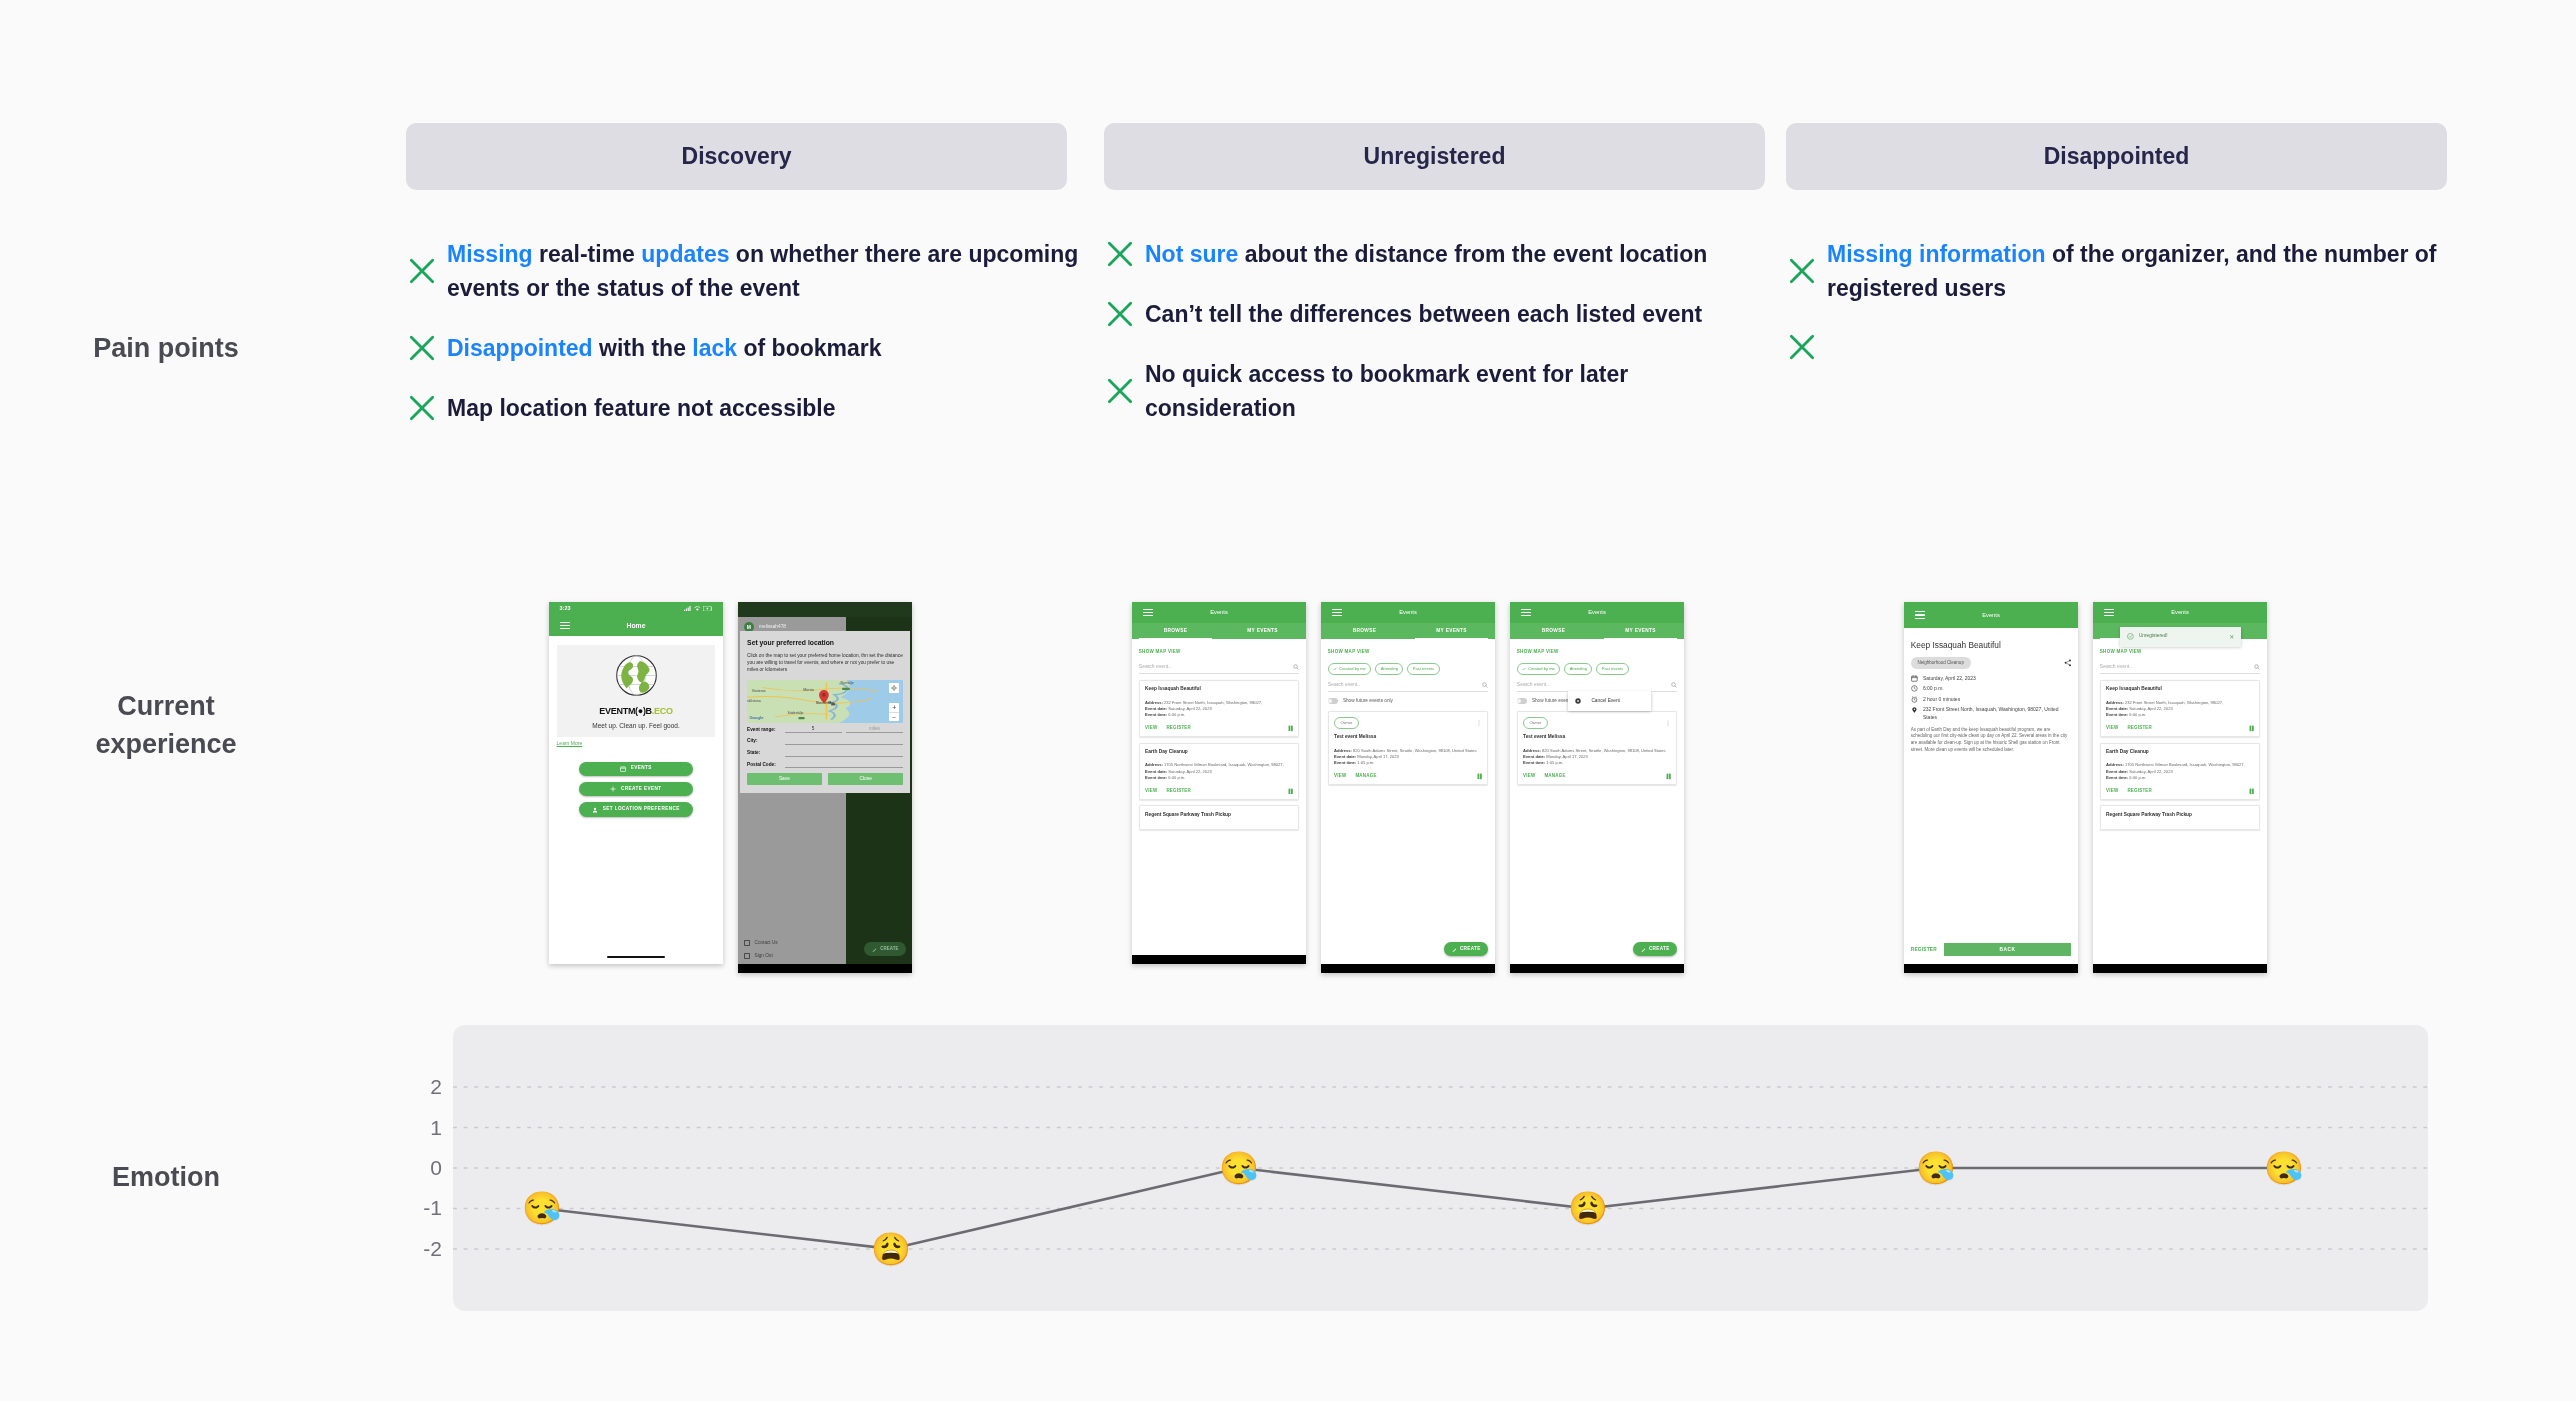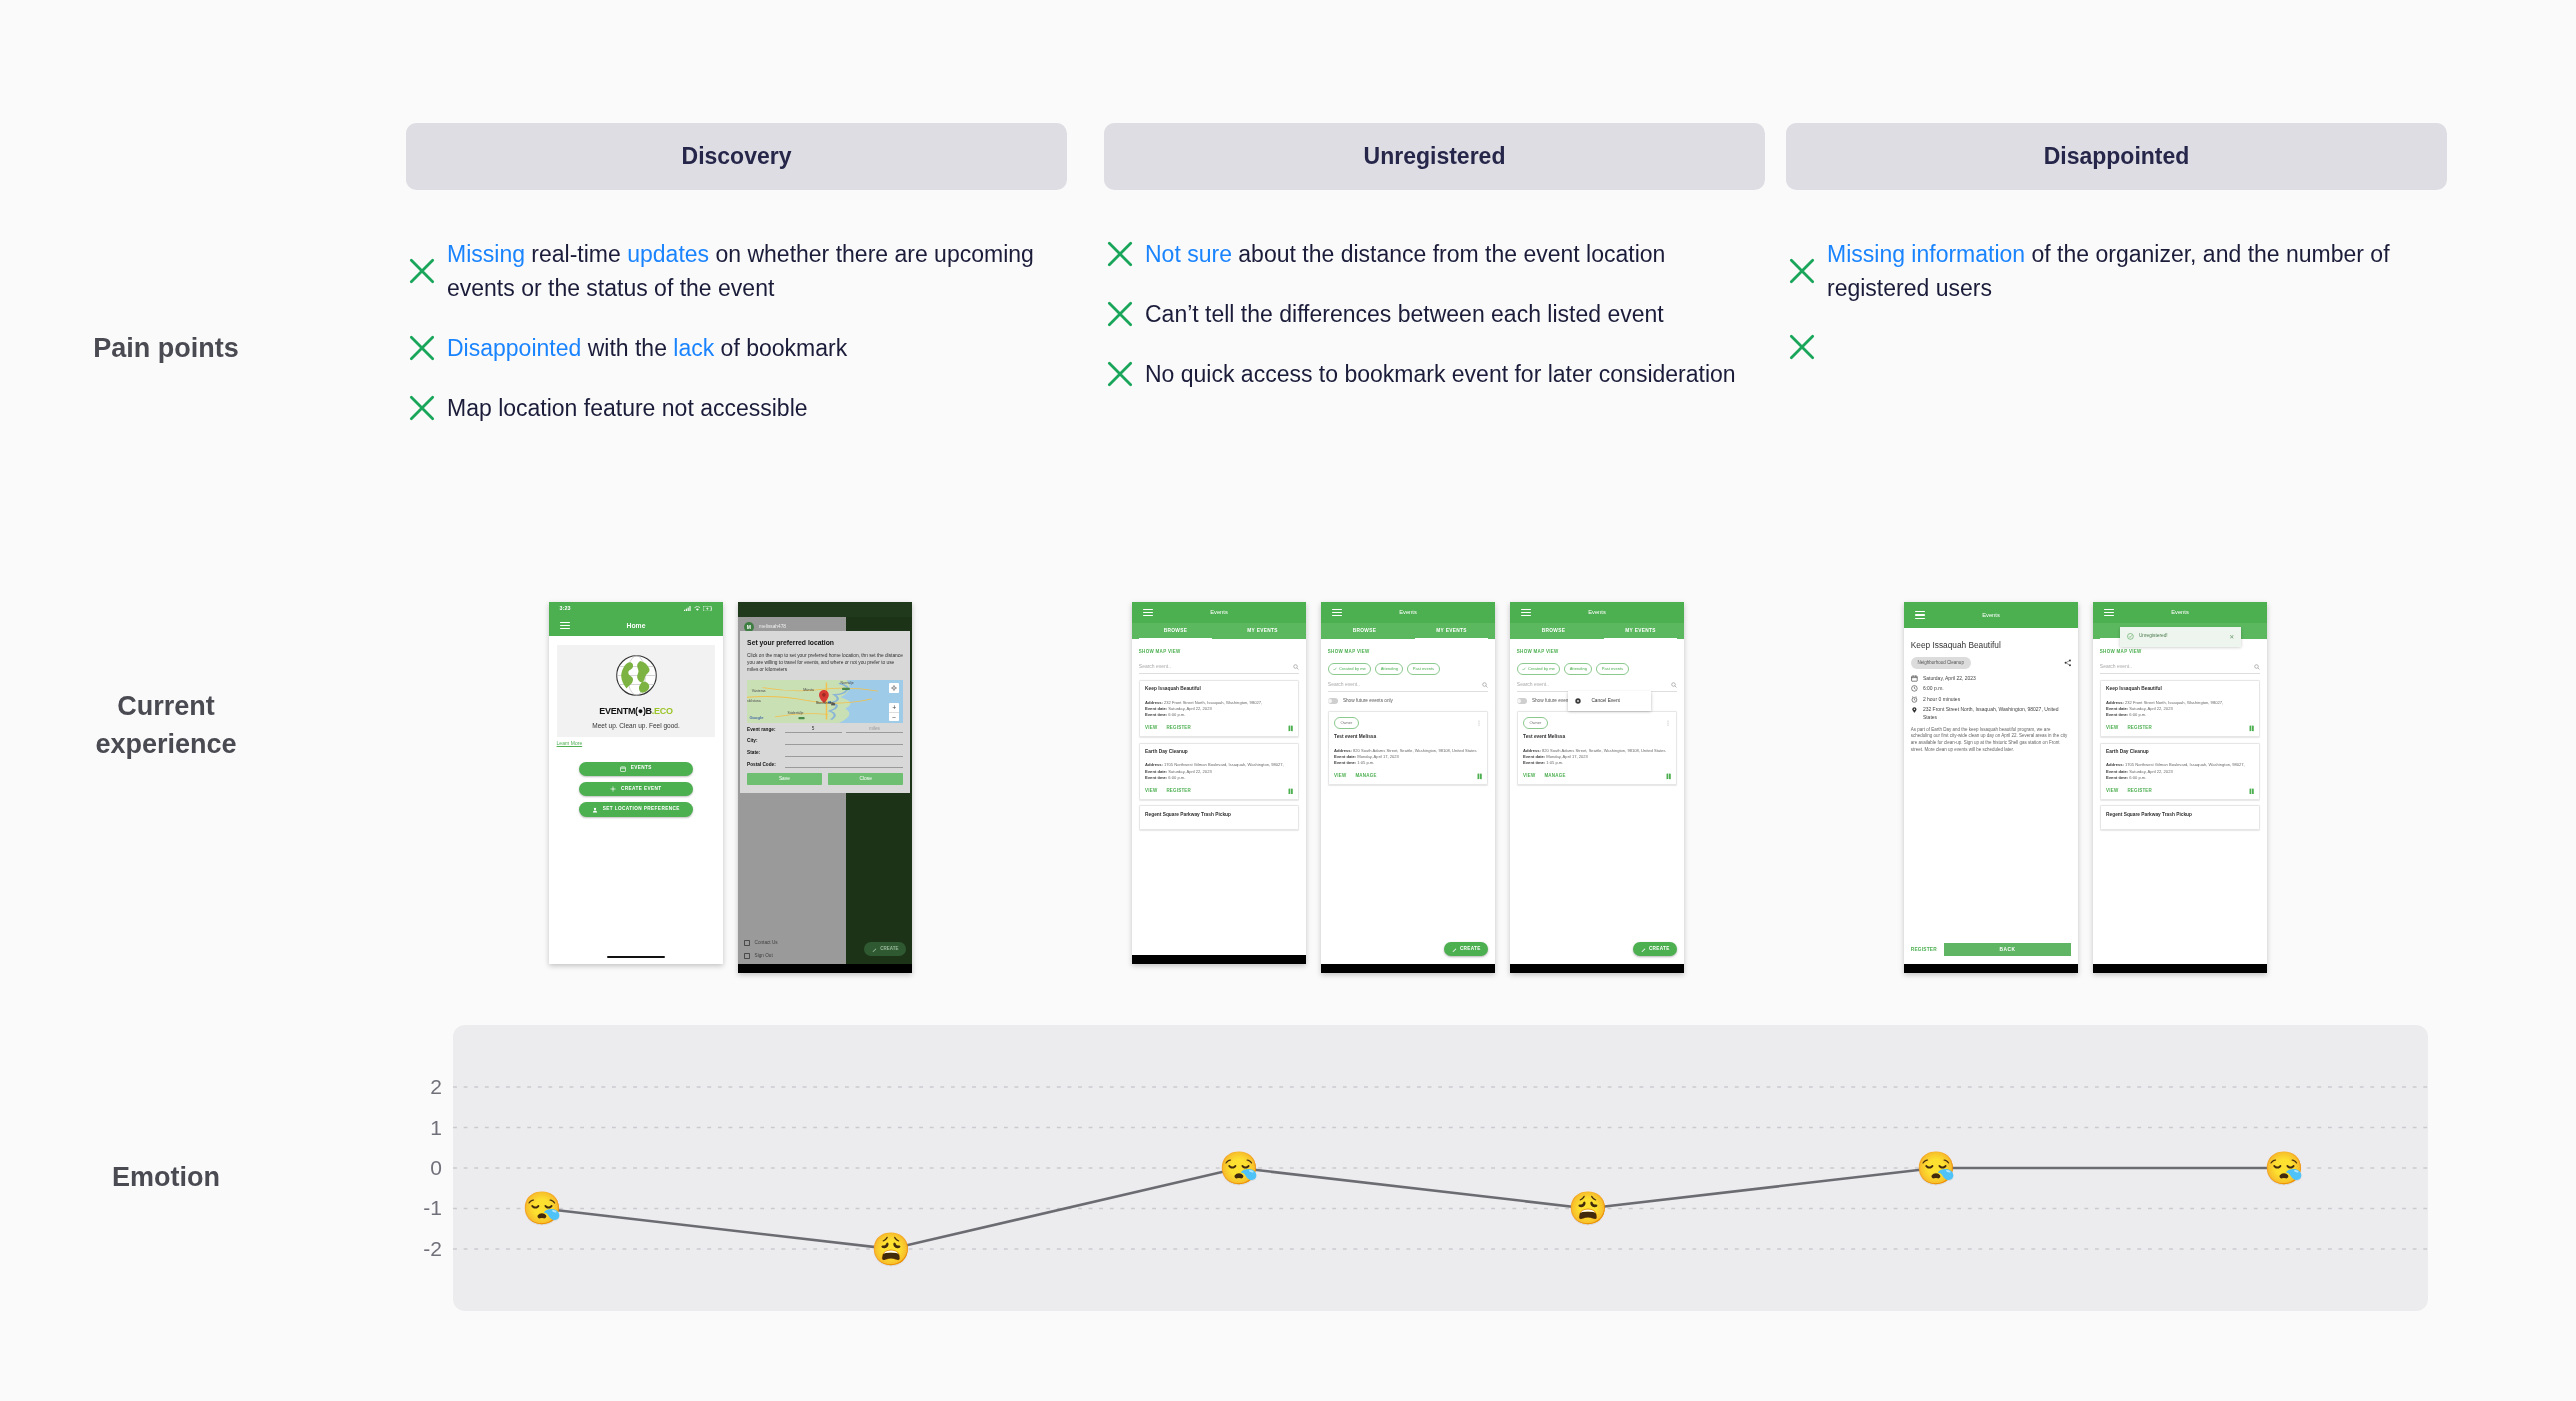--- a/index.html
+++ b/index.html
@@ -36,21 +36,21 @@
     border-radius:10.6px;
     background:#dddde3;
     display:flex;align-items:center;justify-content:center;
     font-size:23px;font-weight:700;color:#26264a;
   }
   #head-0{left:406px;top:123px;width:661px;}
   #head-1{left:1104px;top:123px;width:661px;}
   #head-2{left:1786px;top:123px;width:661px;}
 
   
-  .pain-col{position:absolute;top:237px;width:681px;}
+  .pain-col{position:absolute;top:237px;width:681px;font-weight:bold;}
   #pain-0{left:406px;}
   #pain-1{left:1104px;}
   #pain-2{left:1786px;}
 
   .pain-item{
     display:flex;align-items:center;
     margin-bottom:26px;
   }
   .x-icon{
     flex:0 0 auto;

